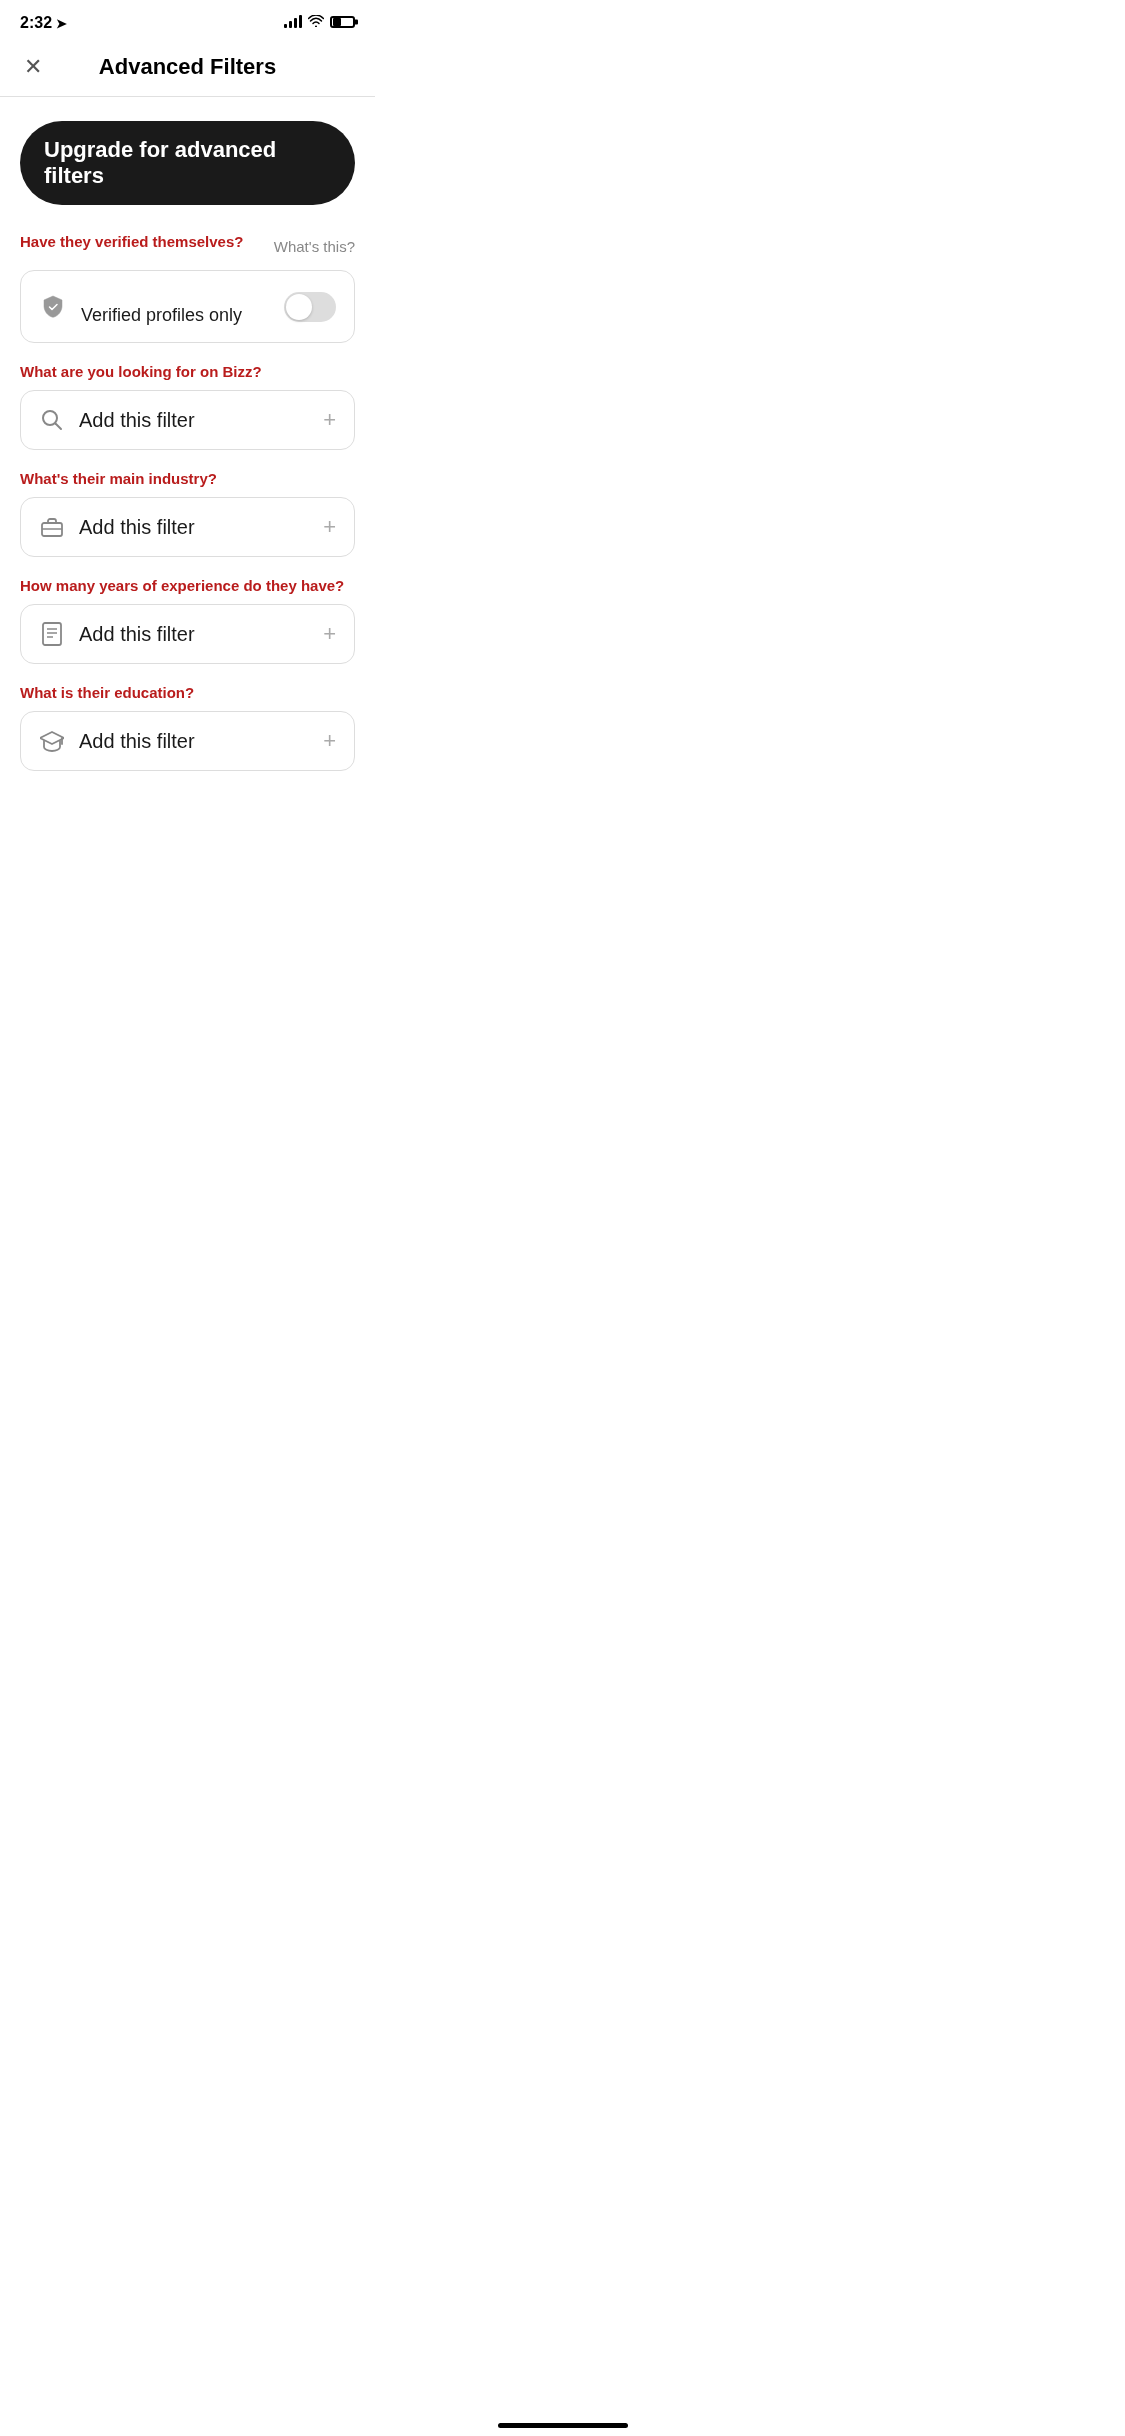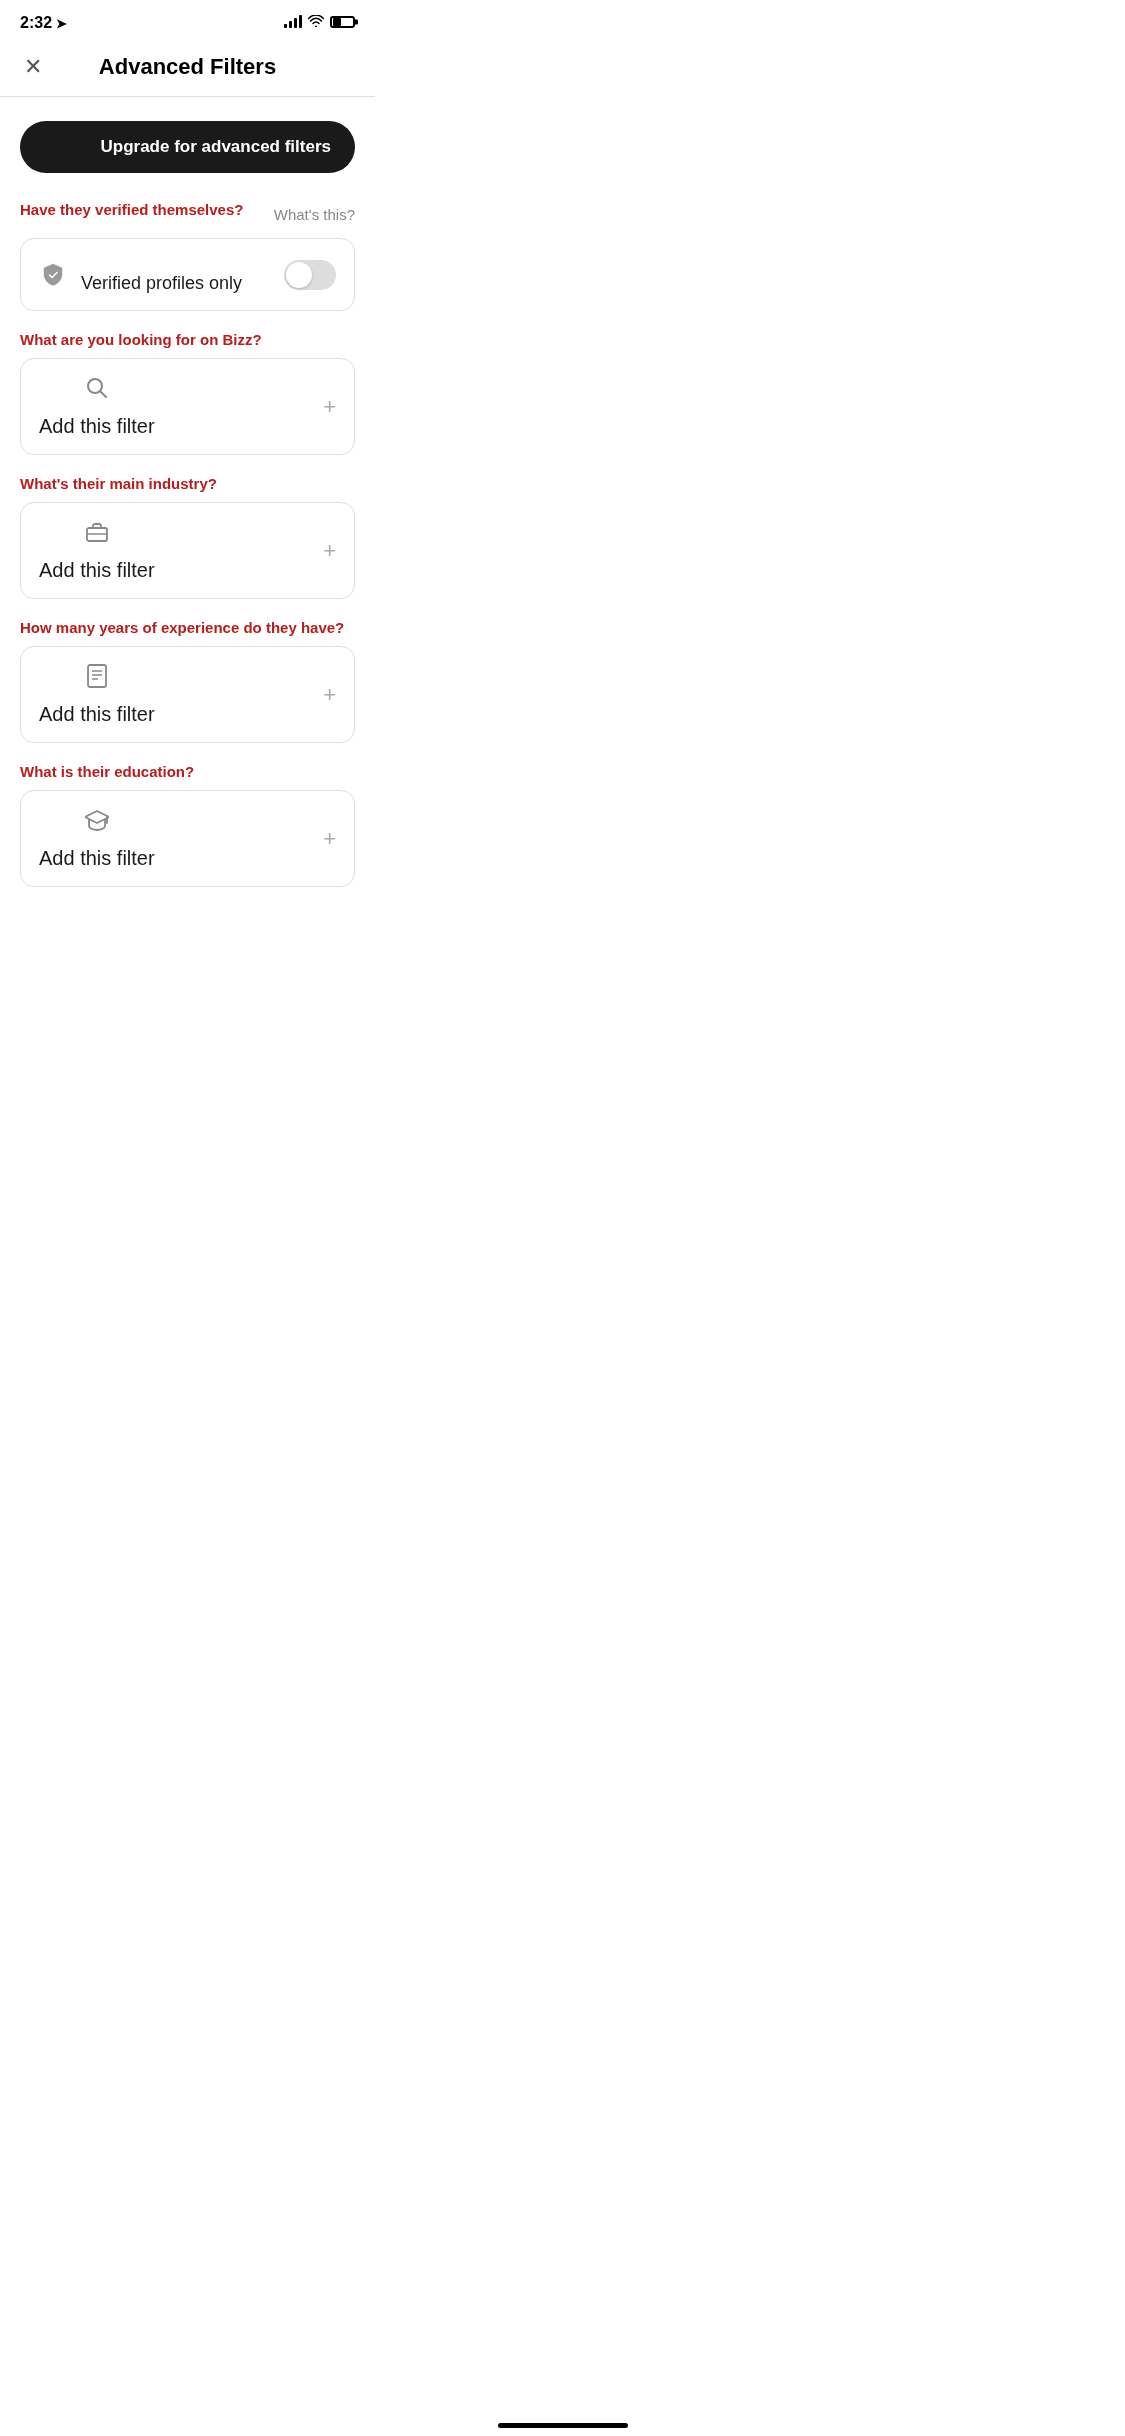--- a/index.html
+++ b/index.html
@@ -132,23 +132,23 @@
 
     
     .upgrade-btn {
       display: block;
       width: 100%;
       background: #1a1a1a;
       color: #fff;
       border: none;
       border-radius: 50px;
       padding: 16px 24px;
-      font-size: 17px;
+      font-size: 22px;
       font-weight: 600;
-      text-align: right;
+      text-align: left;
       cursor: pointer;
       margin-bottom: 28px;
     }
 
     
     .filter-section {
       margin-bottom: 20px;
     }
 
     .filter-label {
@@ -166,21 +166,20 @@
       border-radius: 14px;
       padding: 16px 18px;
       background: #fff;
       cursor: pointer;
     }
 
     .filter-row-left {
       display: flex;
       align-items: center;
       gap: 14px;
-      flex-direction: column;
     }
 
     .filter-icon {
       width: 26px;
       height: 26px;
       display: flex;
       align-items: center;
       justify-content: center;
       color: #888;
       font-size: 20px;

